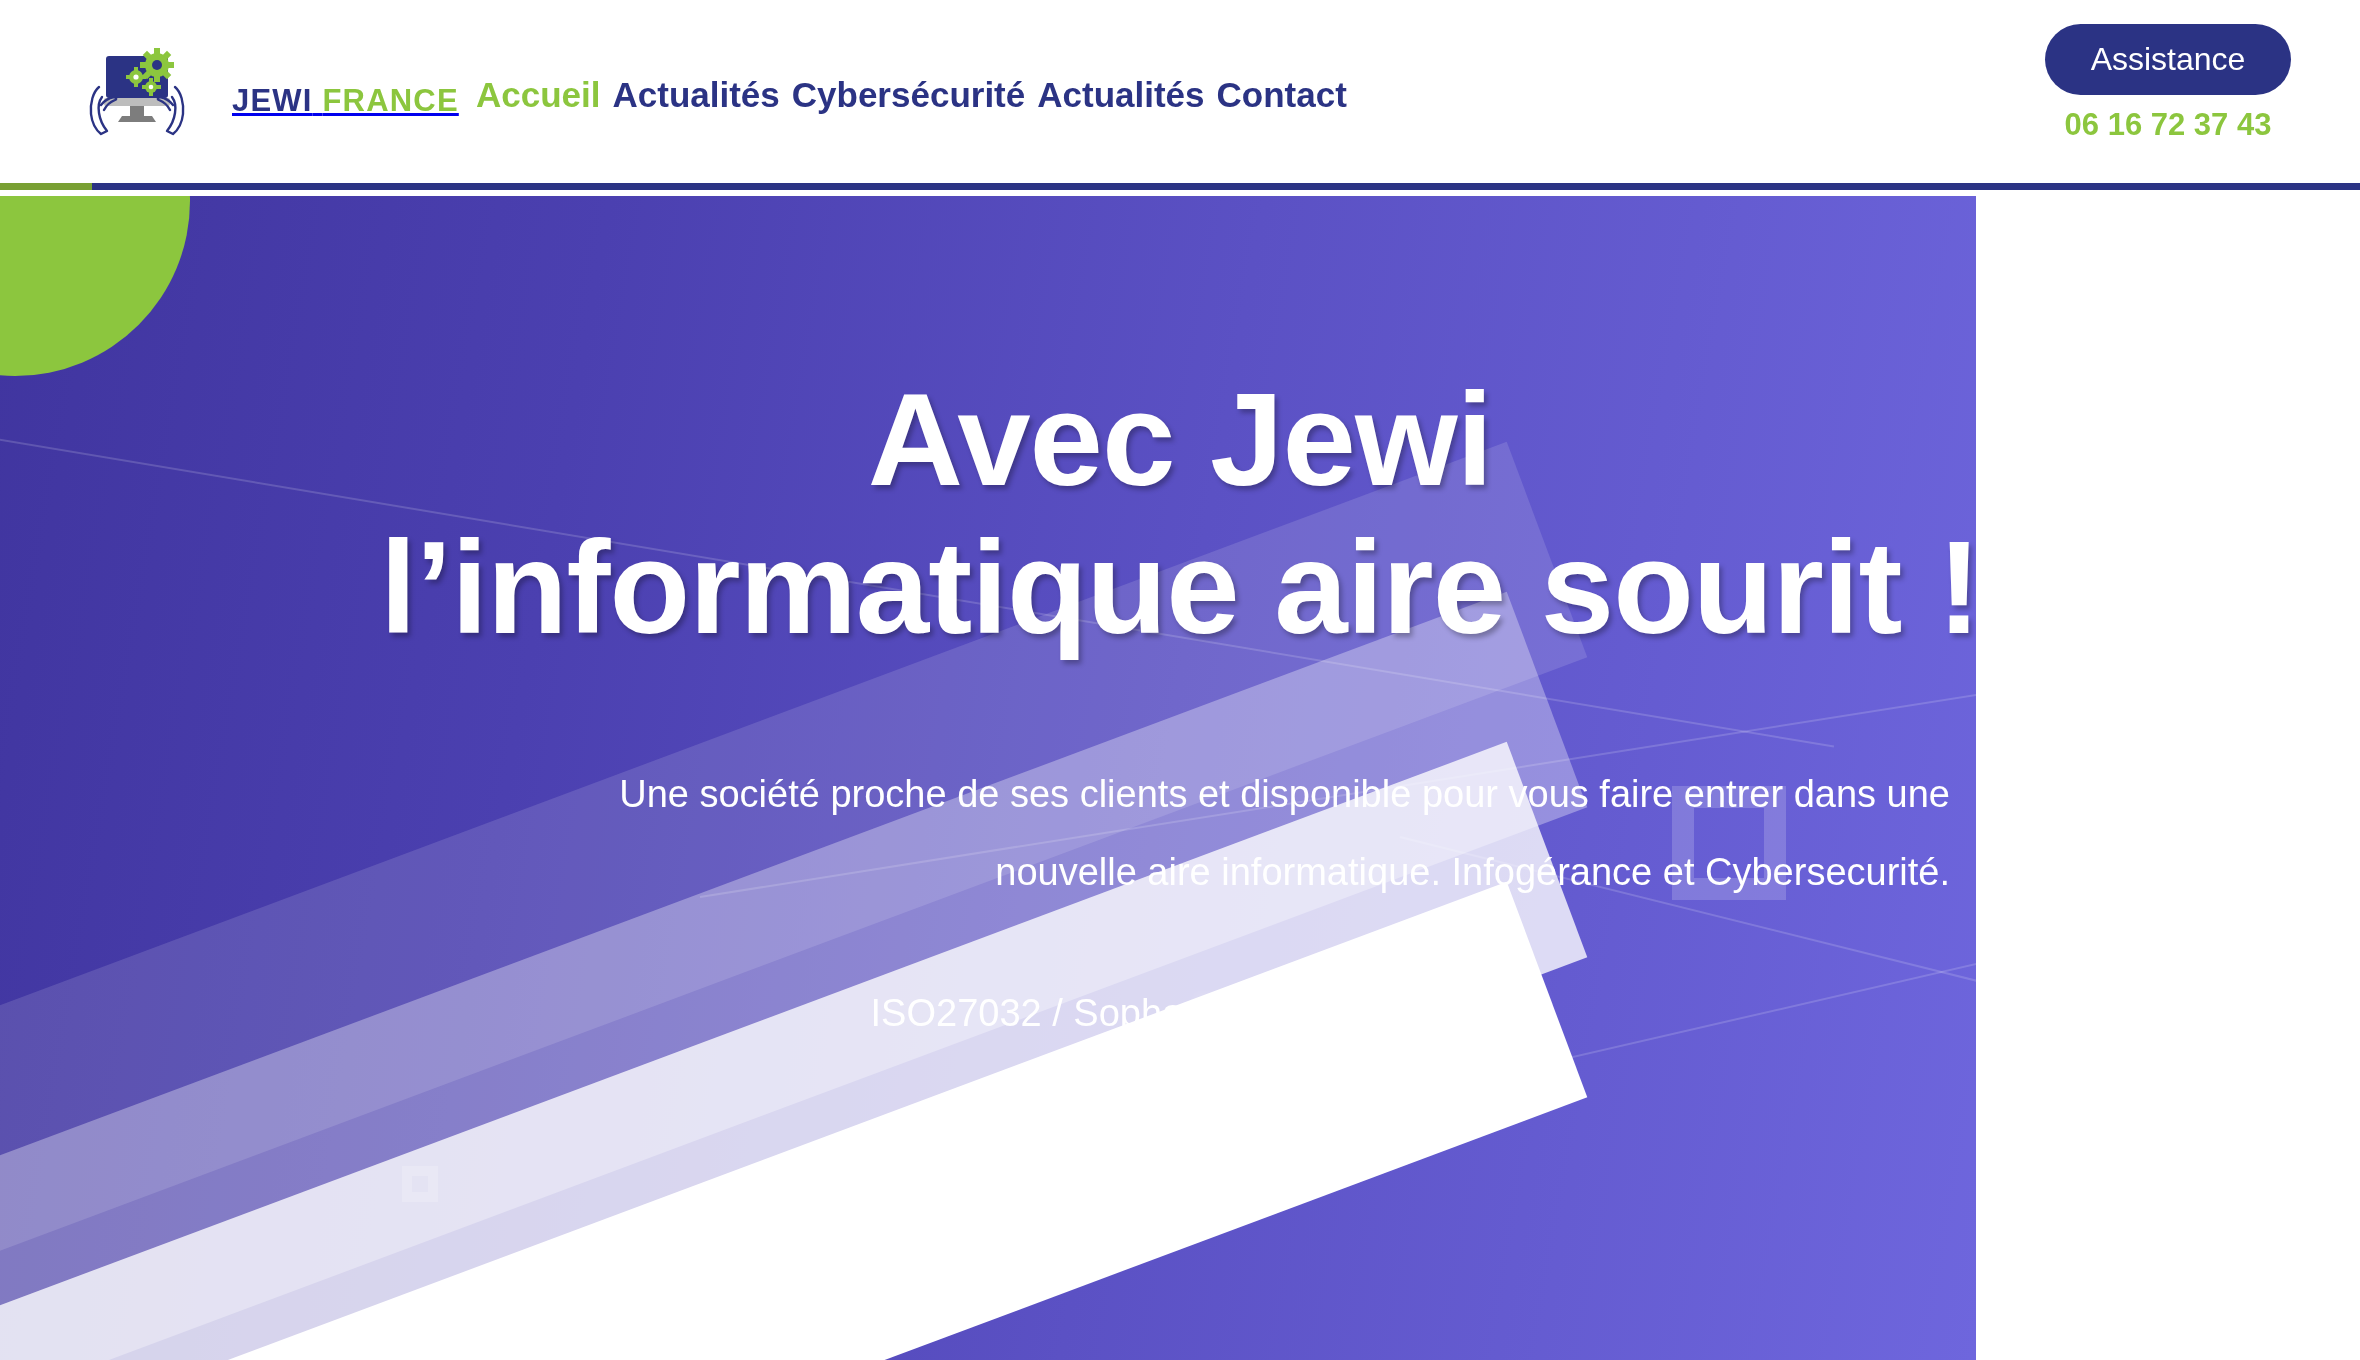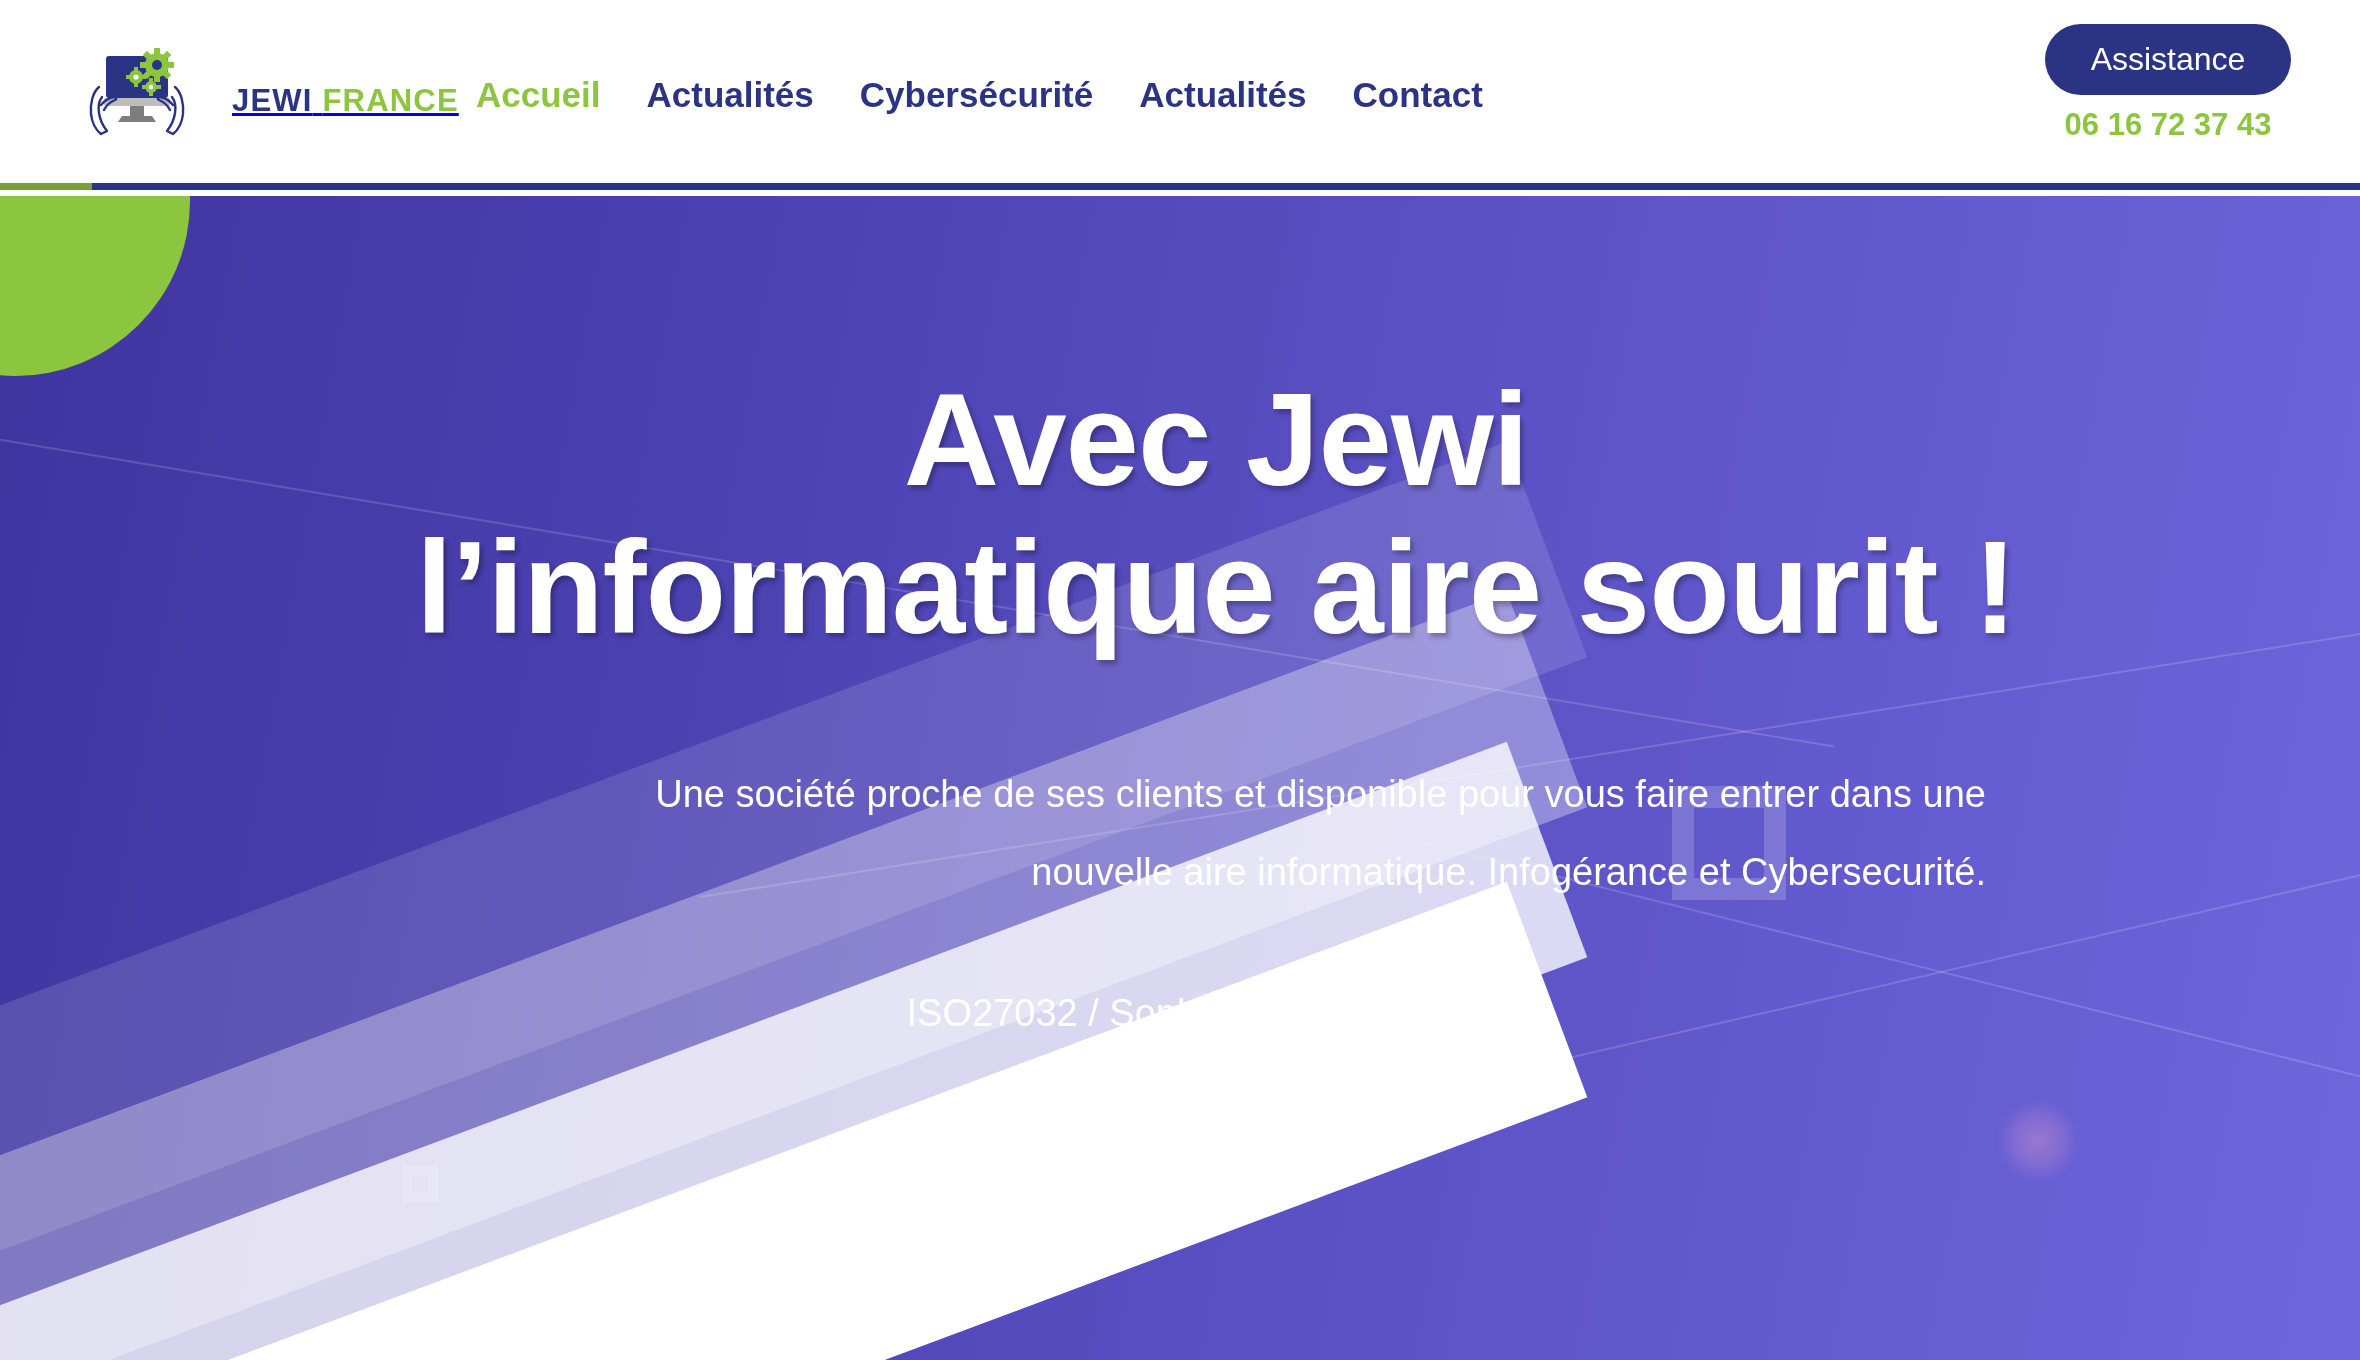--- a/index.html
+++ b/index.html
@@ -44,21 +44,21 @@
     white-space:nowrap; line-height:1;
     margin-top:2px;
   }
   .logo-wordmark .w-jewi{ color:#2b3384; }
   .logo-wordmark .w-france{ color:#8cc63e; }
 
   
   .main-nav{
     position:absolute; left:470px; top:0;
     height:190px;
-    display:flex; align-items:center; gap:34px;
+    display:flex; align-items:center; 
   }
   .nav-link{
     font-size:35px; font-weight:600; color:#2b3384;
     text-decoration:none; white-space:nowrap;
     padding:4px 6px; cursor:pointer;
   }
   .nav-link.is-active{ color:#8cc63e; }
 
   
   .header-actions{
@@ -74,24 +74,23 @@
     padding:17px 46px; cursor:pointer; white-space:nowrap;
   }
   .phone-number{
     font-size:31px; font-weight:bold; color:#8cc63e;
     white-space:nowrap; text-decoration:none; cursor:pointer;
   }
 
   
   .hero{
     position:absolute; top:196px; left:0;
-    width:2360px; height:1164px;
+    width:1976px; height:1164px;
     overflow:hidden;
     background:linear-gradient(100deg,#40359f 0%, #4b40b0 28%, #5b51c4 58%, #6e66dd 100%);
-    padding-left:36px;
   }
 
   
   .deco-green-arc{
     position:absolute; left:-160px; top:-170px;
     width:350px; height:350px;
     border-radius:50%;
     background:#8cc63e;
   }
 

